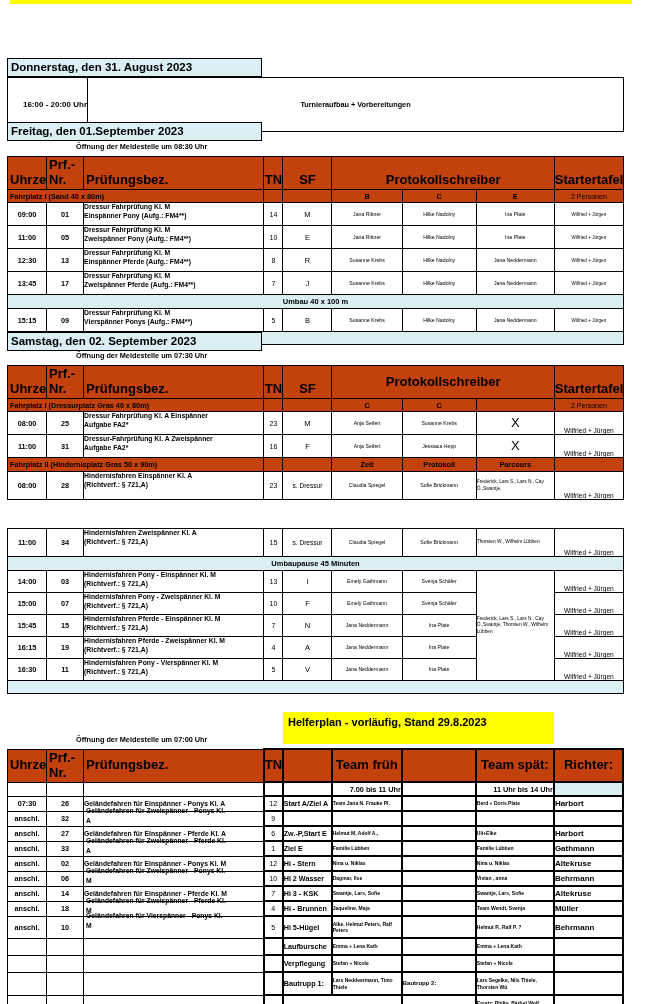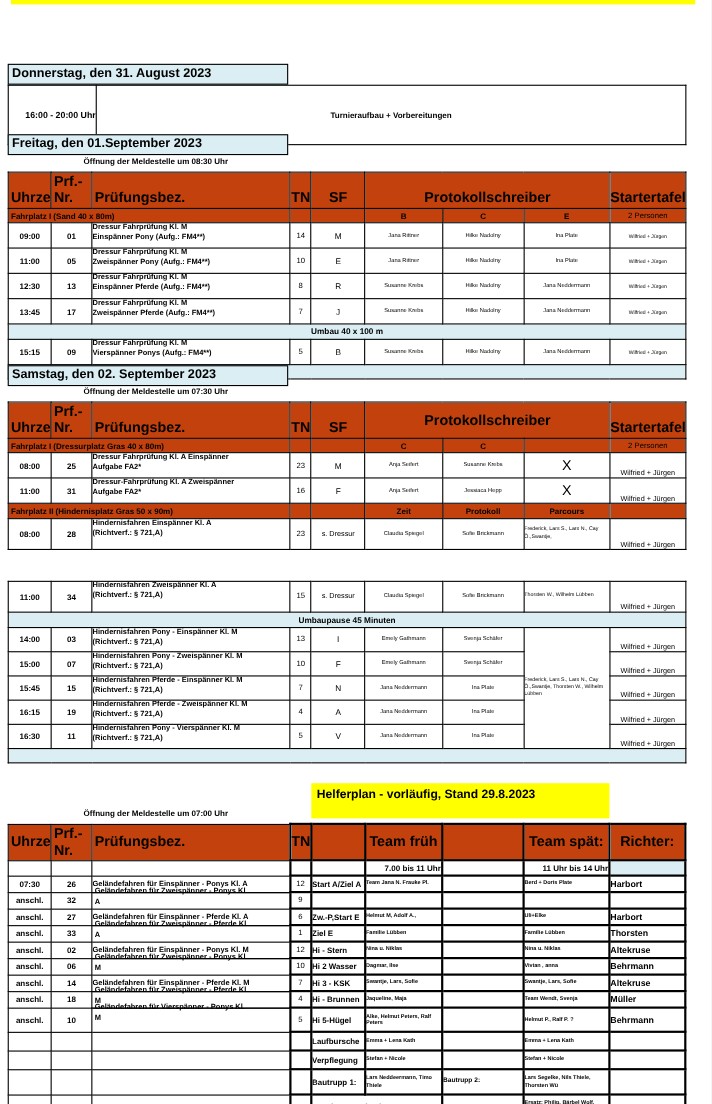--- a/index.html
+++ b/index.html
@@ -416,21 +416,21 @@
     </tr>
     <tr style="height:15px">
       <td class="b7">anschl.</td>
       <td class="b7">33</td>
       <td class="bez ovfcell"><span class="ovfline">Geländefahren für Zweispänner - Pferde Kl.</span><span class="ovfcut"></span><span class="pz2">A</span></td>
       <td class="num tk">1</td>
       <td class="station tk">Ziel E</td>
       <td class="team tk">Familie Lübben</td>
       <td class="team tk"></td>
       <td class="team tk">Familie Lübben</td>
-      <td class="richter tk">Thorsten</td>
+      <td class="richter tk">Gathmann</td>
     </tr>
     <tr style="height:15px">
       <td class="b7">anschl.</td>
       <td class="b7">02</td>
       <td class="bez">Geländefahren für Einspänner - Ponys Kl. M</td>
       <td class="num tk">12</td>
       <td class="station tk">Hi - Stern</td>
       <td class="team tk">Nina u. Niklas</td>
       <td class="team tk"></td>
       <td class="team tk">Nina u. Niklas</td>

